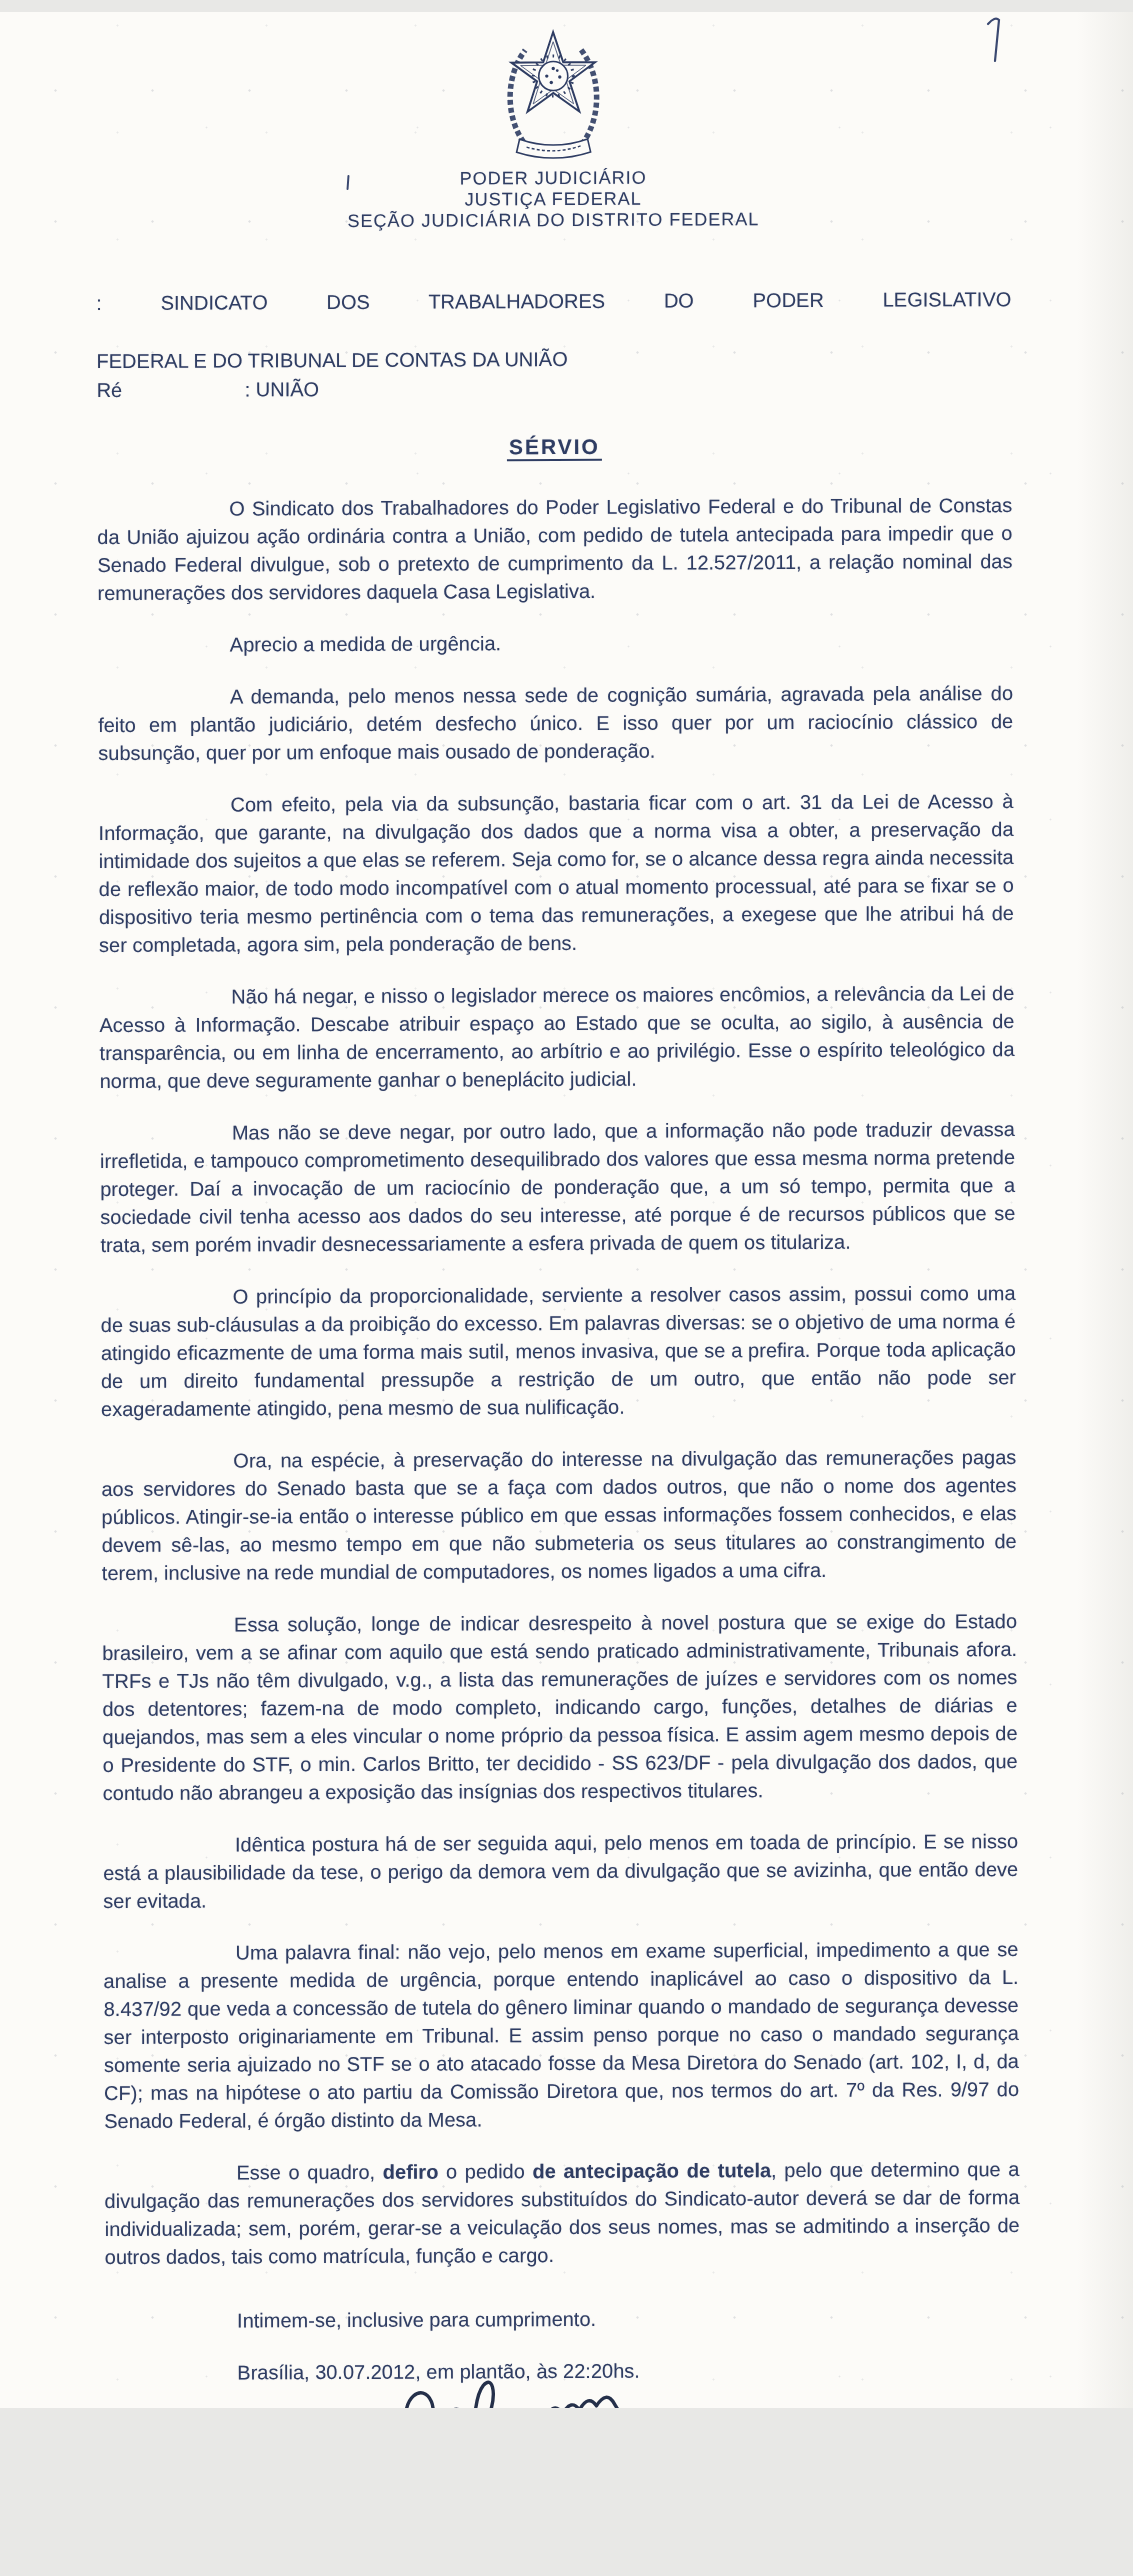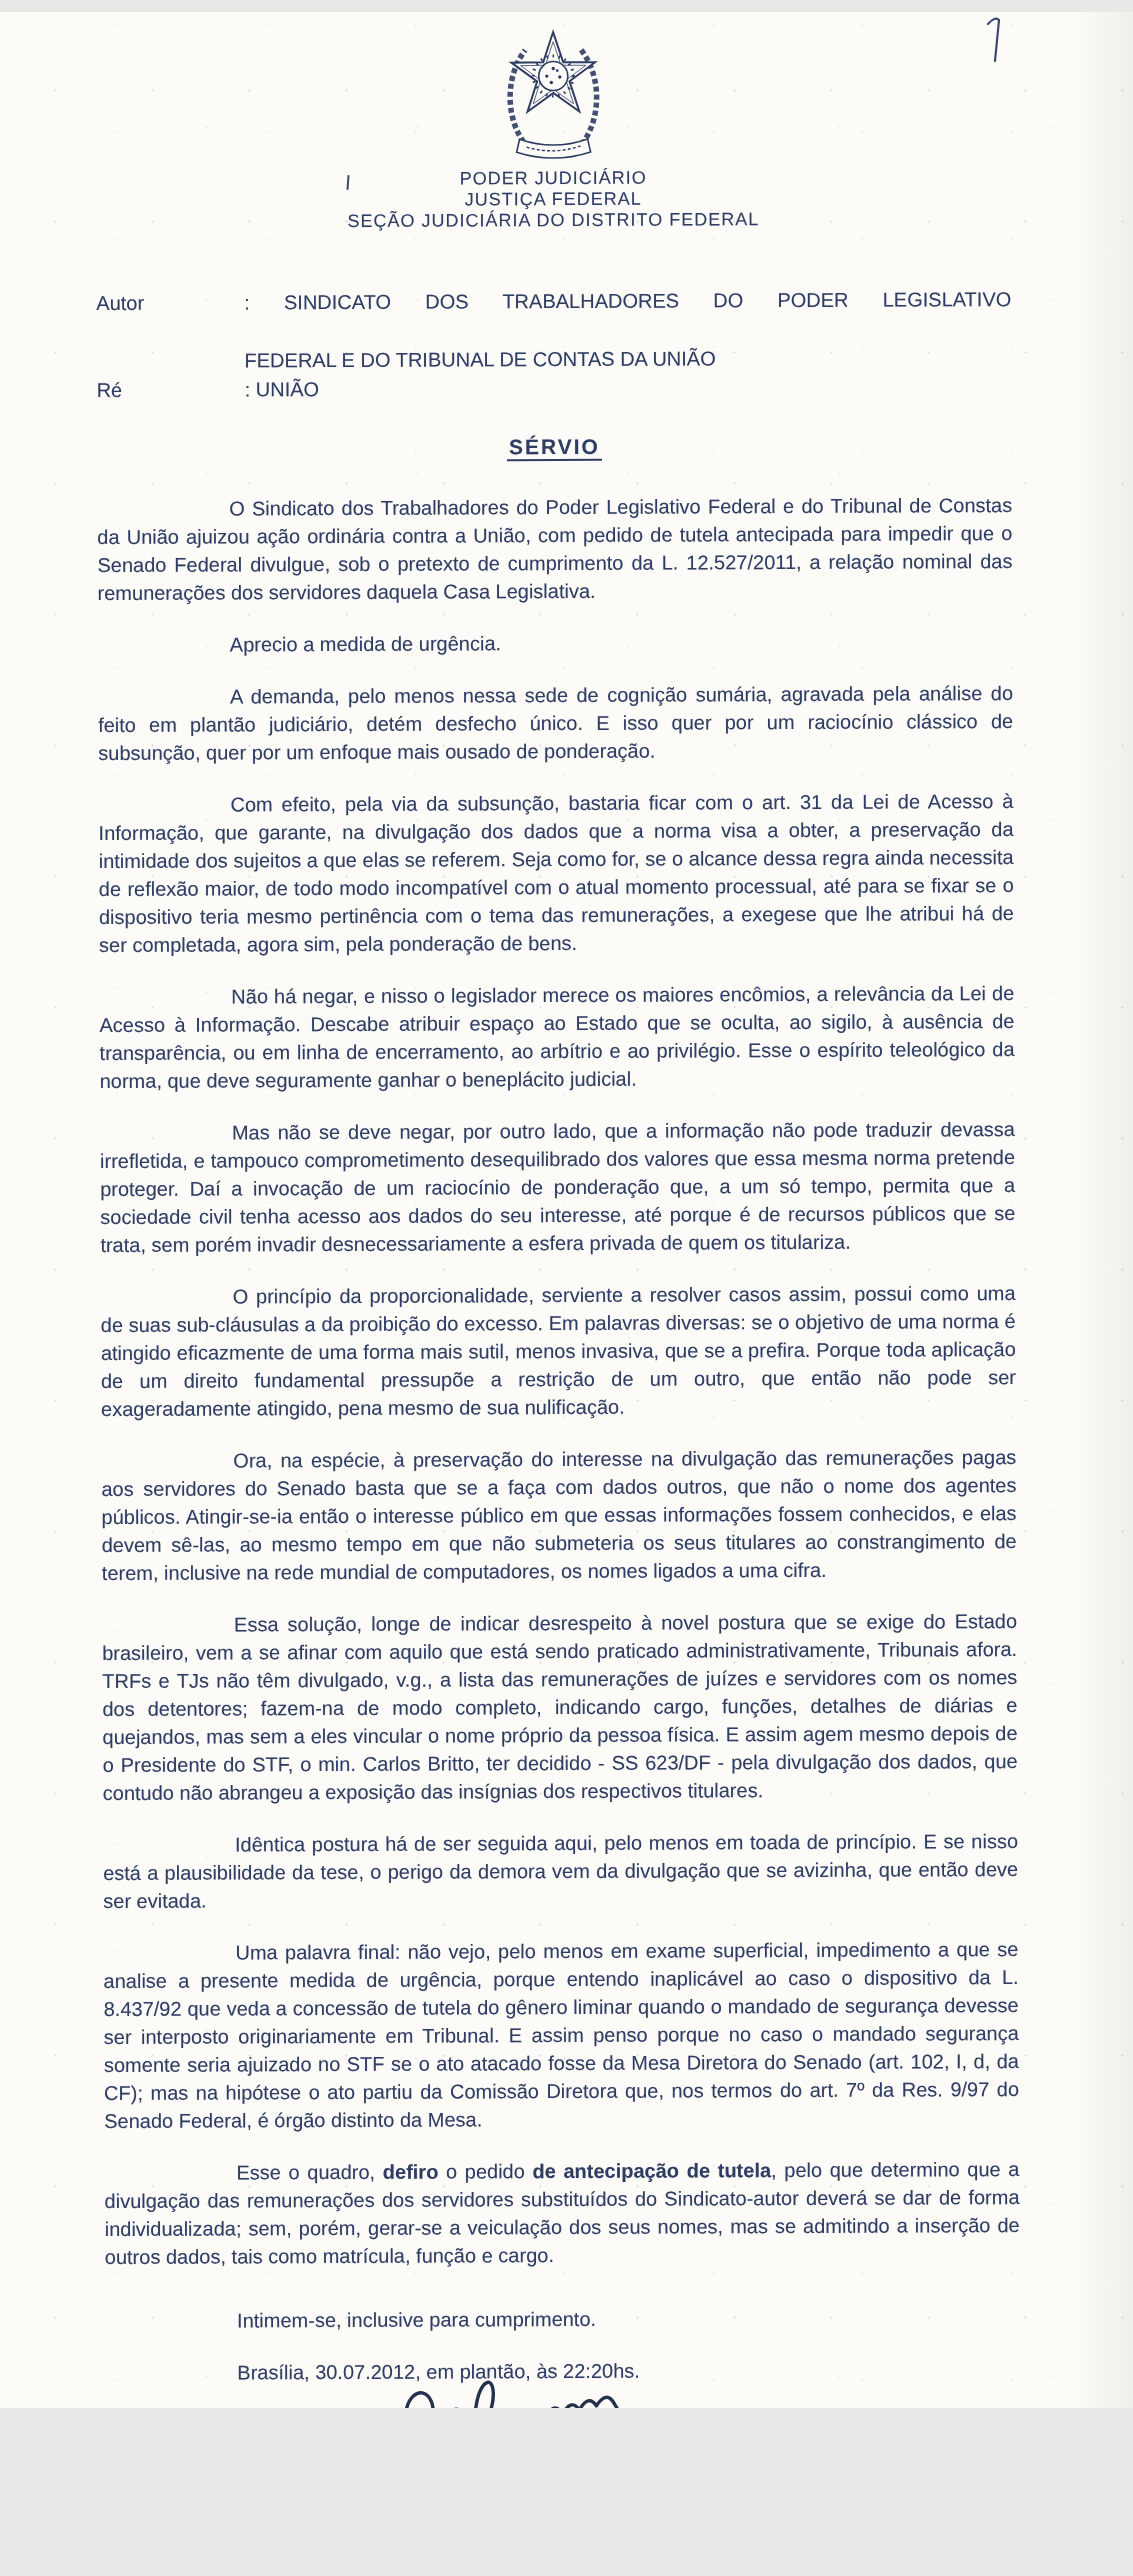--- a/index.html
+++ b/index.html
@@ -100,21 +100,20 @@
           <path d="M33 127 Q 60 135 87 126" stroke-width="1.4" stroke-dasharray="3 2.2"></path>
         </g>
       </svg>
       <div class="h-line">PODER JUDICIÁRIO</div>
       <div class="h-line">JUSTIÇA FEDERAL</div>
       <div class="h-line">SEÇÃO JUDICIÁRIA DO DISTRITO FEDERAL</div>
     </div>
 
     <div class="parties">
       <div class="party-row">
-        <span class="party-label">Autor</span>
         <span class="party-value">
           <span class="pv-line pv-justify"><span>: SINDICATO DOS TRABALHADORES DO PODER LEGISLATIVO</span></span>
           <span class="pv-line">FEDERAL E DO TRIBUNAL DE CONTAS DA UNIÃO</span>
         </span>
       </div>
       <div class="party-row">
         <span class="party-label">Ré</span>
         <span class="party-value">
             <span class="pv-line">: UNIÃO</span>
           </span>

